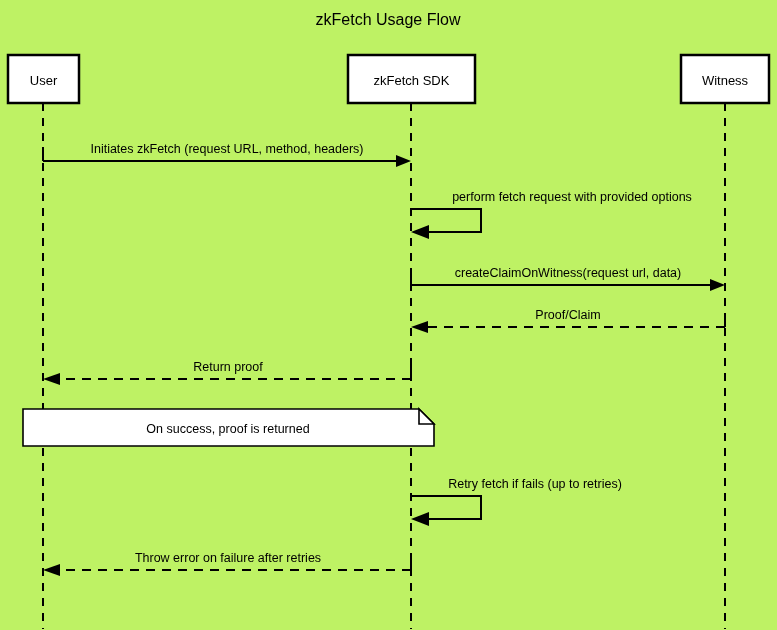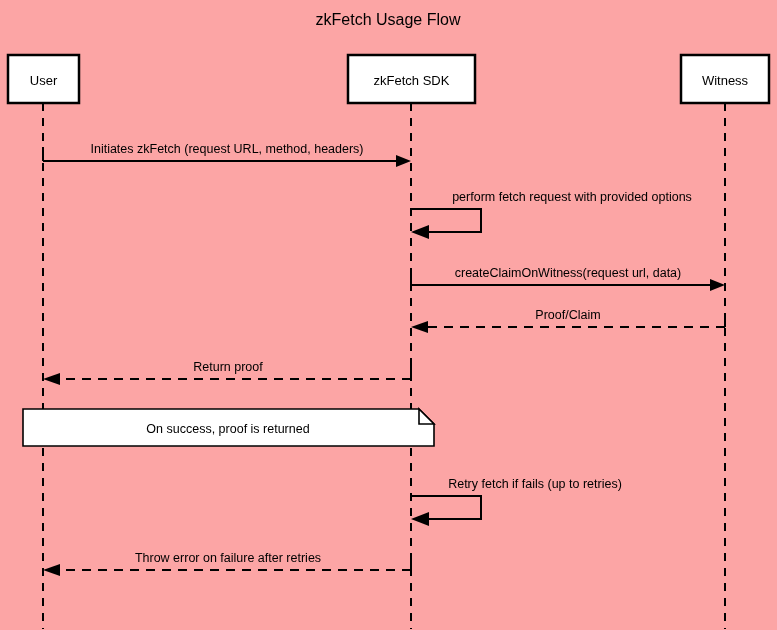--- a/index.html
+++ b/index.html
@@ -11,21 +11,21 @@
     width: 777px;
     height: 630px;
     font-family: "Liberation Sans", sans-serif;
     color: #000000;
     overflow: hidden;
   }
   #diagram-root {
     position: relative;
     width: 777px;
     height: 630px;
-    background: #fca5a5;
+    background: #bef264;
   }
   svg#diagram-svg {
     position: absolute;
     left: 0;
     top: 0;
     width: 777px;
     height: 630px;
     display: block;
   }
   .diagram-title {

